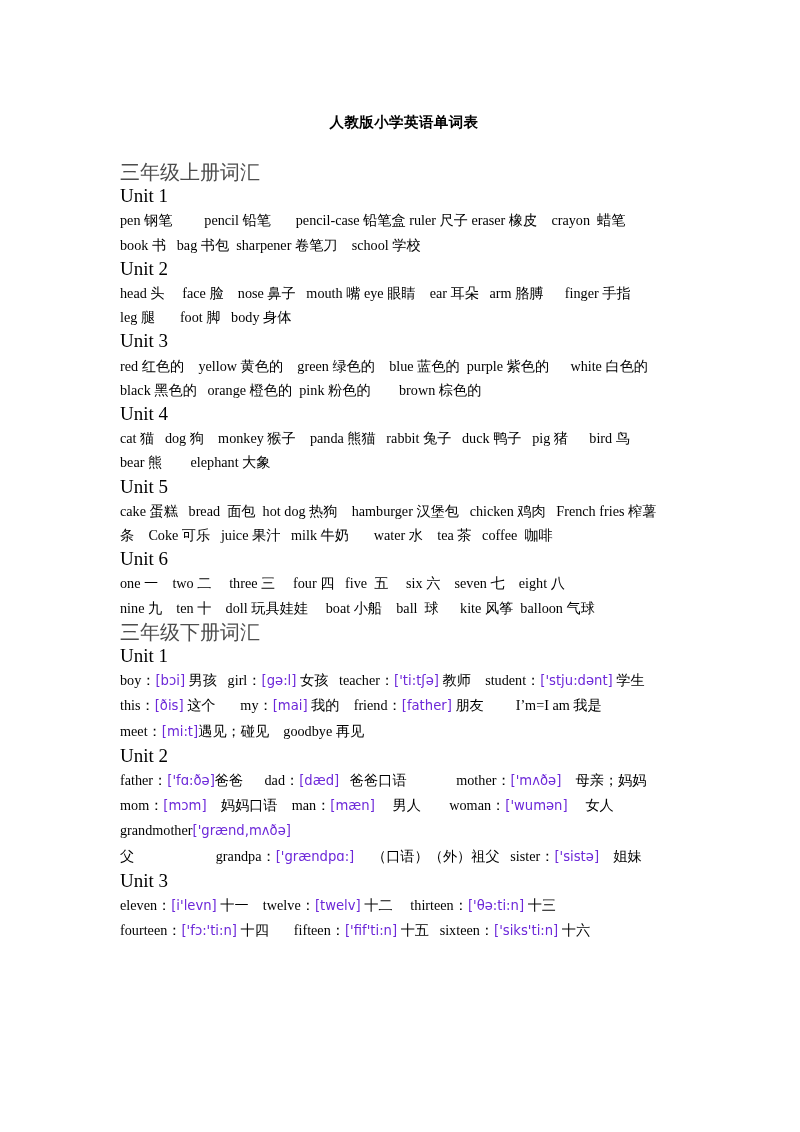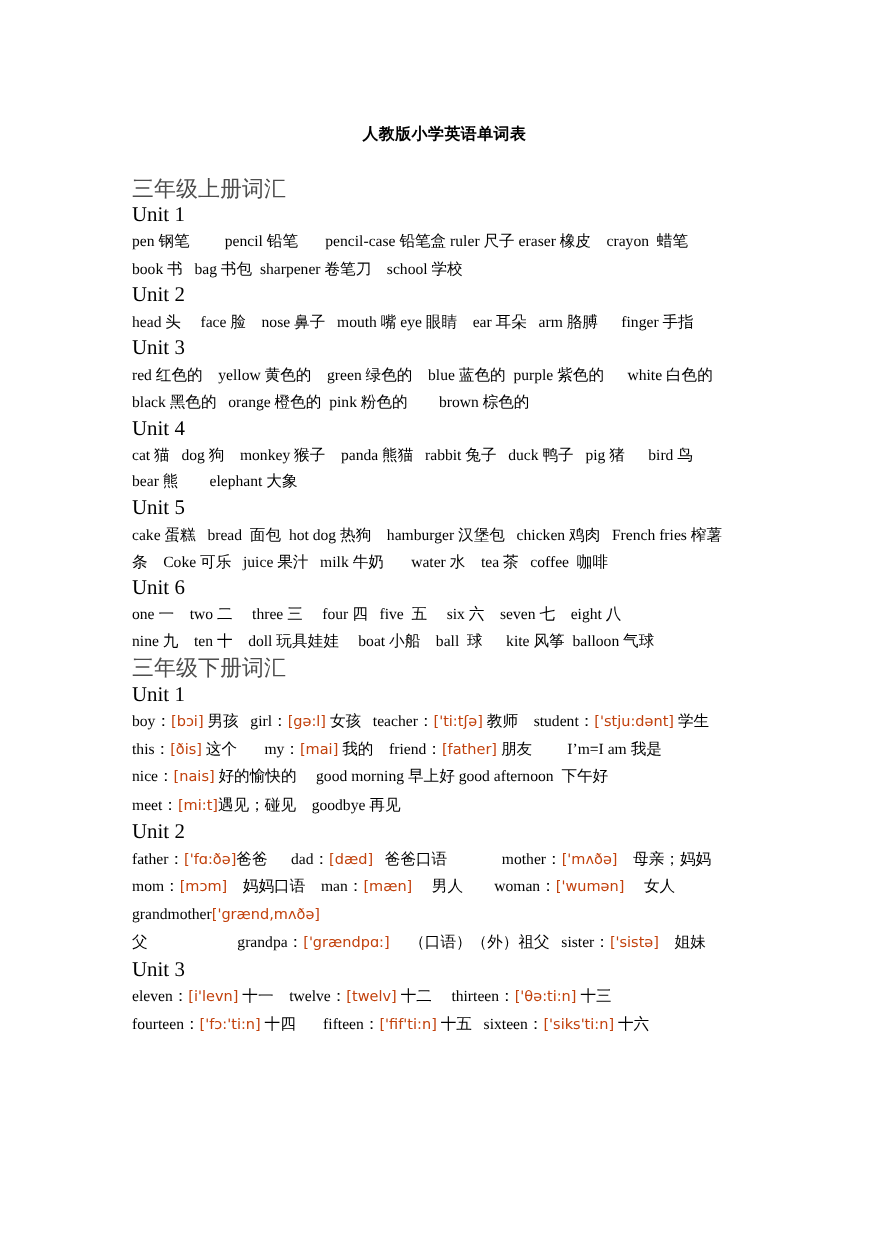--- a/index.html
+++ b/index.html
@@ -41,54 +41,54 @@
     line-height: 24.2px;
     white-space: nowrap;
   }
   .wordline {
     font-size: 14.2px;
     line-height: 24.2px;
     white-space: pre-wrap;
     word-spacing: 0px;
   }
   .ph {
-    color: #c2410c;
+    color: #6d28d9;
     font-family: "DejaVu Sans", "Liberation Sans", sans-serif;
     font-size: 13.2px;
   }
 </style>
 </head>
 <body>
 
 <div class="page">
   <div class="doc-title">人教版小学英语单词表</div>
   <div id="body-content">
       <div class="section-head">三年级上册词汇</div>
       <div class="unit-head">Unit 1</div>
       <div class="wordline">pen 钢笔         pencil 铅笔       pencil-case 铅笔盒 ruler 尺子 eraser 橡皮    crayon  蜡笔</div>
       <div class="wordline">book 书   bag 书包  sharpener 卷笔刀    school 学校</div>
       <div class="unit-head">Unit 2</div>
       <div class="wordline">head 头     face 脸    nose 鼻子   mouth 嘴 eye 眼睛    ear 耳朵   arm 胳膊      finger 手指</div>
+      <div class="wordline">leg 腿       foot 脚   body 身体</div>
       <div class="unit-head">Unit 3</div>
       <div class="wordline">red 红色的    yellow 黄色的    green 绿色的    blue 蓝色的  purple 紫色的      white 白色的</div>
       <div class="wordline">black 黑色的   orange 橙色的  pink 粉色的        brown 棕色的</div>
       <div class="unit-head">Unit 4</div>
       <div class="wordline">cat 猫   dog 狗    monkey 猴子    panda 熊猫   rabbit 兔子   duck 鸭子   pig 猪      bird 鸟</div>
       <div class="wordline">bear 熊        elephant 大象</div>
       <div class="unit-head">Unit 5</div>
       <div class="wordline">cake 蛋糕   bread  面包  hot dog 热狗    hamburger 汉堡包   chicken 鸡肉   French fries 榨薯</div>
       <div class="wordline">条    Coke 可乐   juice 果汁   milk 牛奶       water 水    tea 茶   coffee  咖啡</div>
       <div class="unit-head">Unit 6</div>
       <div class="wordline">one 一    two 二     three 三     four 四   five  五     six 六    seven 七    eight 八</div>
       <div class="wordline">nine 九    ten 十    doll 玩具娃娃     boat 小船    ball  球      kite 风筝  balloon 气球</div>
       <div class="section-head">三年级下册词汇</div>
       <div class="unit-head">Unit 1</div>
       <div class="wordline"><span>boy：</span><span class="ph">[bɔi]</span><span> 男孩   </span><span>girl：</span><span class="ph">[gə:l]</span><span> 女孩   </span><span>teacher：</span><span class="ph">['ti:tʃə]</span><span> 教师    </span><span>student：</span><span class="ph">['stju:dənt]</span><span> 学生</span></div>
       <div class="wordline"><span>this：</span><span class="ph">[ðis]</span><span> 这个       </span><span>my：</span><span class="ph">[mai]</span><span> 我的    </span><span>friend：</span><span class="ph">[father]</span><span> 朋友         I’m=I am 我是</span></div>
-      <div class="wordline"><span>nice：</span><span class="ph">[nais]</span><span> 好的愉快的     good morning 早上好 good afternoon  下午好</span></div>
       <div class="wordline"><span>meet：</span><span class="ph">[mi:t]</span><span>遇见；碰见    goodbye 再见</span></div>
       <div class="unit-head">Unit 2</div>
       <div class="wordline"><span>father：</span><span class="ph">['fɑ:ðə]</span><span>爸爸      dad：</span><span class="ph">[dæd]</span><span>   爸爸口语              mother：</span><span class="ph">['mʌðə]</span><span>    母亲；妈妈</span></div>
       <div class="wordline"><span>mom：</span><span class="ph">[mɔm]</span><span>    妈妈口语    man：</span><span class="ph">[mæn]</span><span>     男人        woman：</span><span class="ph">['wumən]</span><span>     女人</span></div>
       <div class="wordline"><span>grandmother</span><span class="ph">['grænd,mʌðə]</span></div>
       <div class="wordline"><span>父                       grandpa：</span><span class="ph">['grændpɑ:]</span><span>     （口语）（外）祖父   sister：</span><span class="ph">['sistə]</span><span>    姐妹</span></div>
       <div class="unit-head">Unit 3</div>
       <div class="wordline"><span>eleven：</span><span class="ph">[i'levn]</span><span> 十一    twelve：</span><span class="ph">[twelv]</span><span> 十二     thirteen：</span><span class="ph">['θə:ti:n]</span><span> 十三</span></div>
       <div class="wordline"><span>fourteen：</span><span class="ph">['fɔ:'ti:n]</span><span> 十四       fifteen：</span><span class="ph">['fif'ti:n]</span><span> 十五   sixteen：</span><span class="ph">['siks'ti:n]</span><span> 十六</span></div>
     </div>

